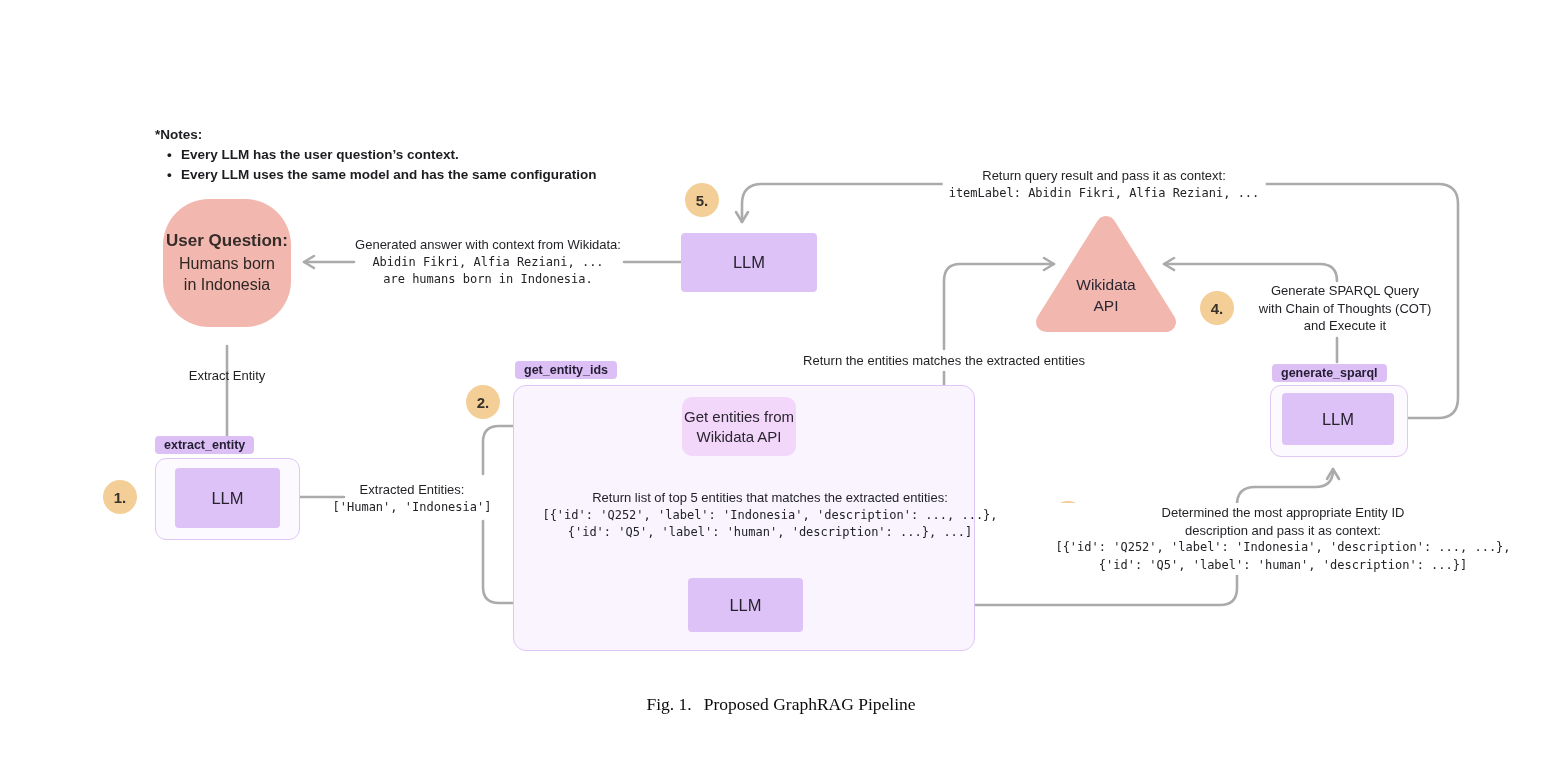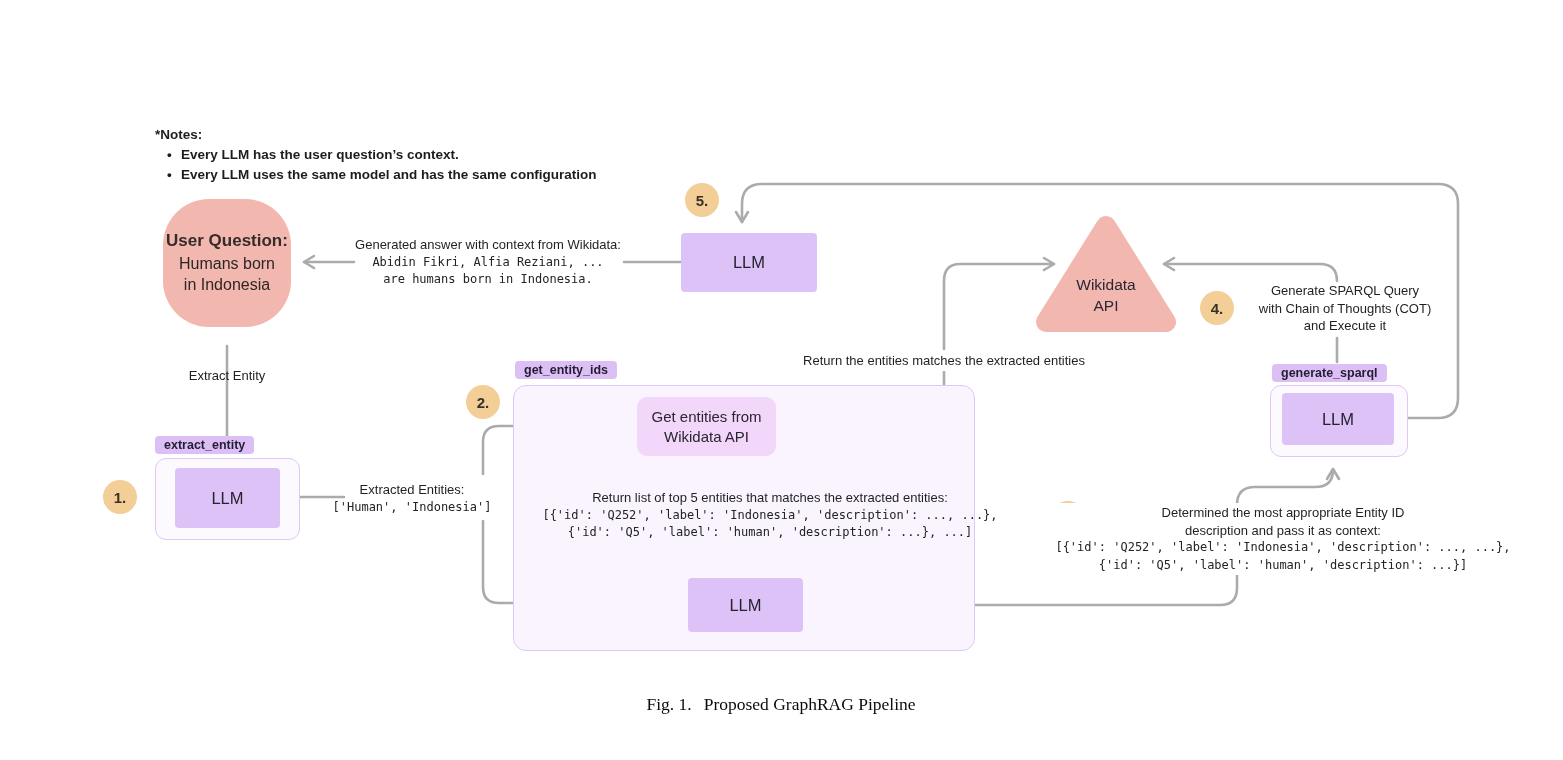--- a/index.html
+++ b/index.html
@@ -113,21 +113,21 @@
   <div class="abs badge" style="left:103px;top:480px;">1.</div>
 
   <div class="abs ann ctr" style="left:412px;top:481px;">
     <div>Extracted Entities:</div>
     <div class="mono">['Human', 'Indonesia']</div>
   </div>
 
   <div class="abs badge" style="left:466px;top:385px;">2.</div>
   <div class="abs tag" style="left:515px;top:361px;">get_entity_ids</div>
   <div class="abs panel" style="left:513px;top:385px;width:460px;height:264px;"></div>
-  <div class="abs pinkish" style="left:637px;top:397px;width:139px;height:59px;">
+  <div class="abs pinkish" style="left:682px;top:397px;width:114px;height:59px;">
     <div>Get entities from</div>
     <div>Wikidata API</div>
   </div>
 
   <div class="abs ann ctr" style="left:770px;top:489px;">
     <div>Return list of top 5 entities that matches the extracted entities:</div>
     <div class="mono">[{'id': 'Q252', 'label': 'Indonesia', 'description': ..., ...},</div>
     <div class="mono">{'id': 'Q5', 'label': 'human', 'description': ...}, ...]</div>
   </div>
 
@@ -154,20 +154,24 @@
     <div>with Chain of Thoughts (COT)</div>
     <div>and Execute it</div>
   </div>
   <div class="abs tag" style="left:1272px;top:364px;">generate_sparql</div>
   <div class="abs shell" style="left:1270px;top:385px;width:136px;height:70px;"></div>
   <div class="abs node" style="left:1282px;top:393px;width:112px;height:52px;">LLM</div>
 
   <div class="abs badge" style="left:685px;top:183px;">5.</div>
   <div class="abs node" style="left:681px;top:233px;width:136px;height:59px;">LLM</div>
 
+  <div class="abs ann ctr mask" style="left:1104px;top:166px;">
+    <div>Return query result and pass it as context:</div>
+    <div class="mono">itemLabel: Abidin Fikri, Alfia Reziani, ...</div>
+  </div>
 
   <div class="abs ann ctr" style="left:488px;top:236px;">
     <div>Generated answer with context from Wikidata:</div>
     <div class="mono">Abidin Fikri, Alfia Reziani, ...</div>
     <div class="mono">are humans born in Indonesia.</div>
   </div>
 
   <div class="abs caption ctr" style="left:781px;top:694px;">
     <span class="fig">Fig. 1.</span><span>Proposed GraphRAG Pipeline</span>
   </div>

